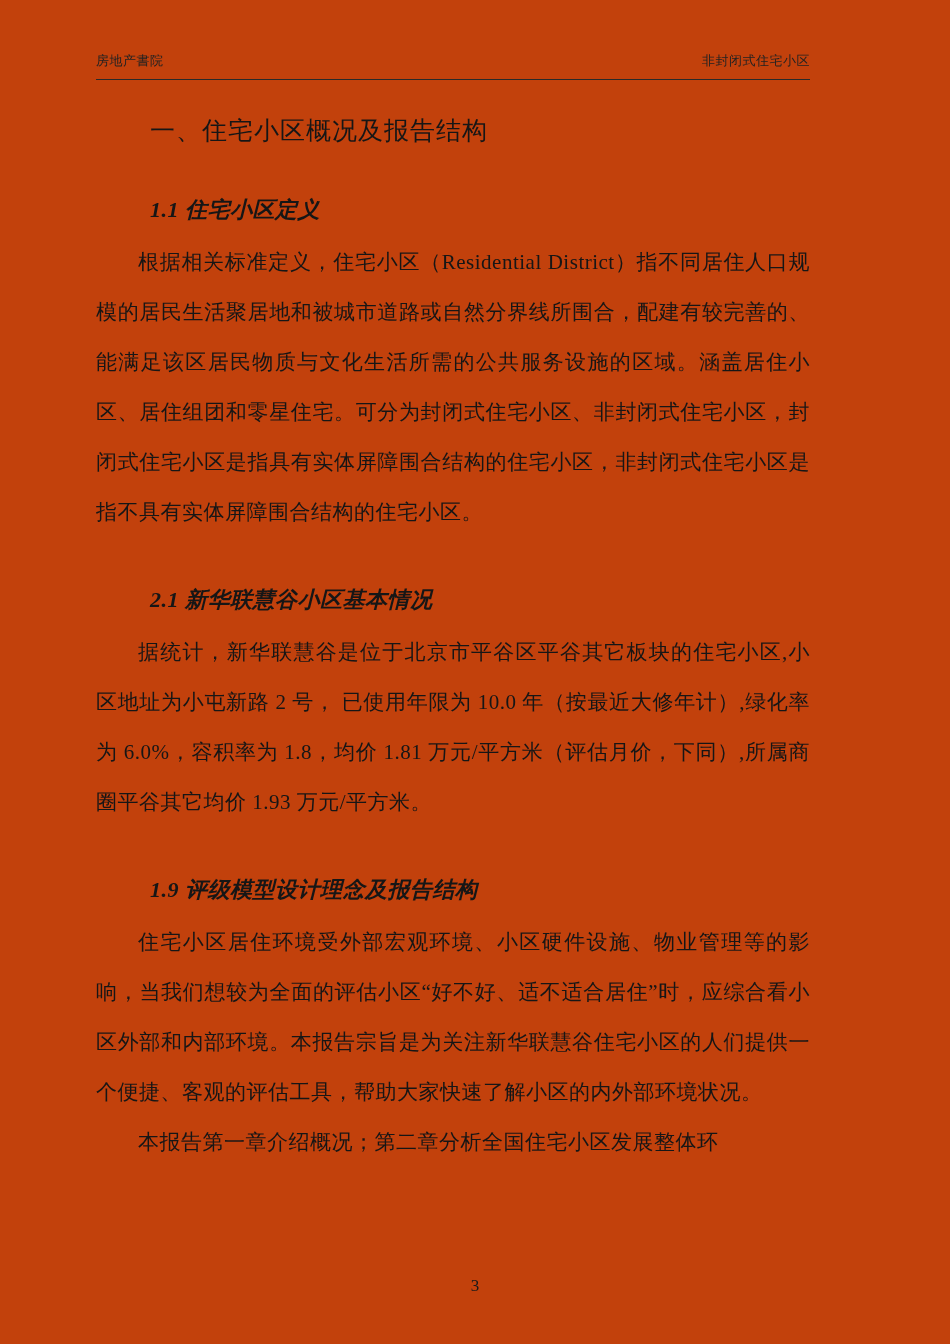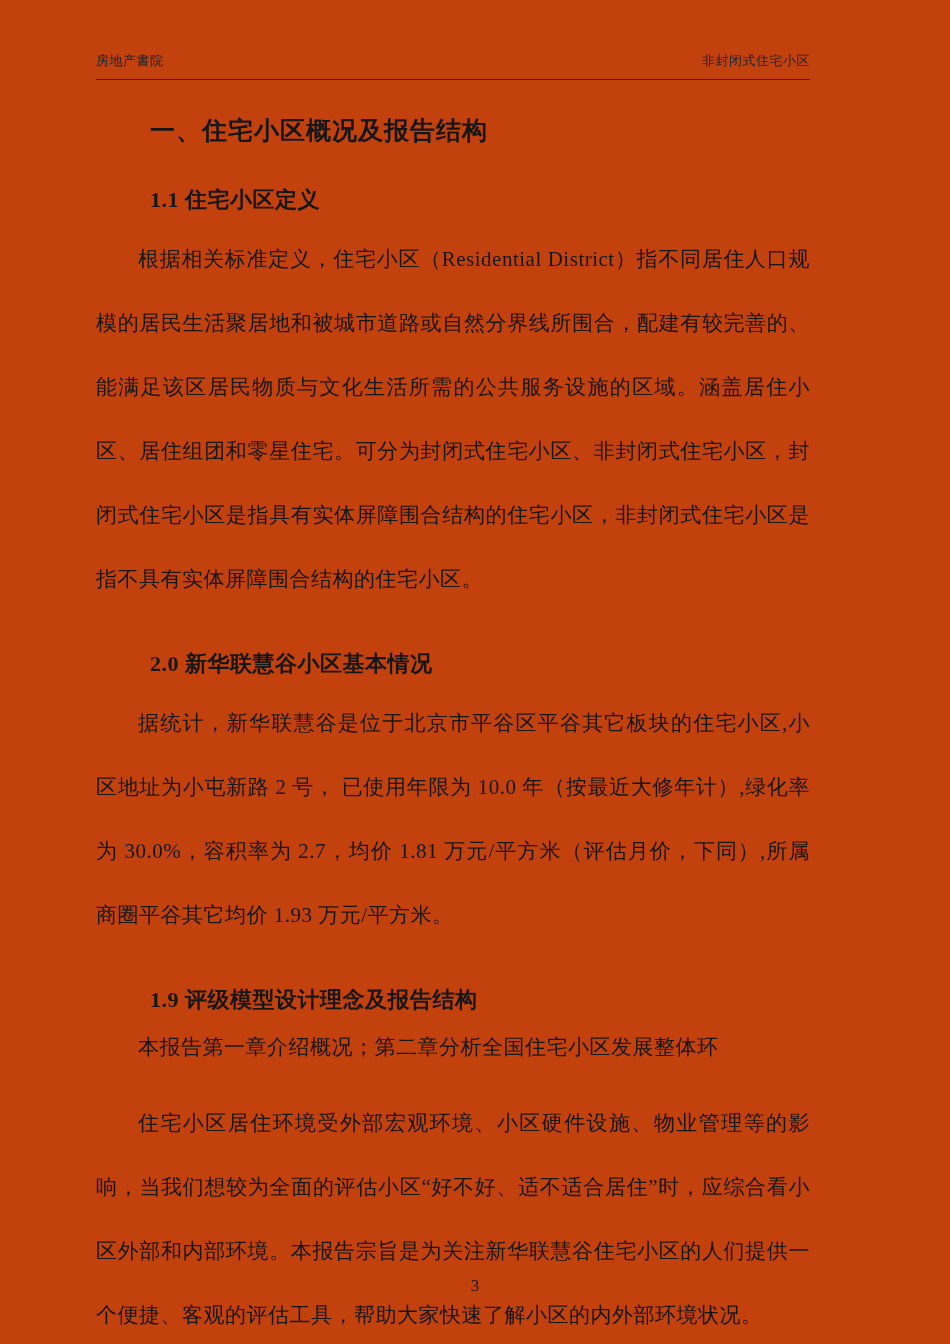--- a/index.html
+++ b/index.html
@@ -24,33 +24,34 @@
     justify-content: space-between;
     align-items: flex-end;
     font-size: 13px;
     letter-spacing: 0.5px;
     color: #222;
     padding-bottom: 9px;
     border-bottom: 1.5px solid #2a2a2a;
   }
   .doc-title {
     font-size: 25px;
-    font-weight: bold;
+    font-weight: normal;
     margin: 34px 0 0 54px;
     letter-spacing: 1px;
   }
   .sec-heading {
     font-size: 22px;
     font-weight: bold;
-    margin: 38px 0 0 54px;
+    margin: 48px 0 0 54px;
     letter-spacing: 0.5px;
+    font-style: italic;
   }
   .body-para {
     font-size: 21px;
-    line-height: 64px;
+    line-height: 50px;
     text-align: justify;
     text-justify: inter-ideograph;
     text-indent: 2em;
     letter-spacing: 0.5px;
     margin: 12px 0 0 0;
   }
   .body-para.follow {
     margin-top: 0;
   }
   .footer {
@@ -71,24 +72,24 @@
   <div class="header">
     <span>房地产書院</span>
     <span>非封闭式住宅小区</span>
   </div>
 
   <h1 class="doc-title">一、住宅小区概况及报告结构</h1>
 
   <h2 class="sec-heading">1.1 住宅小区定义</h2>
   <p class="body-para">根据相关标准定义，住宅小区（Residential District）指不同居住人口规模的居民生活聚居地和被城市道路或自然分界线所围合，配建有较完善的、能满足该区居民物质与文化生活所需的公共服务设施的区域。涵盖居住小区、居住组团和零星住宅。可分为封闭式住宅小区、非封闭式住宅小区，封闭式住宅小区是指具有实体屏障围合结构的住宅小区，非封闭式住宅小区是指不具有实体屏障围合结构的住宅小区。</p>
 
-  <h2 class="sec-heading">2.0 新华联慧谷小区基本情况</h2>
-  <p class="body-para">据统计，新华联慧谷是位于北京市平谷区平谷其它板块的住宅小区,小区地址为小屯新路 2 号， 已使用年限为 10.0 年（按最近大修年计）,绿化率为 30.0%，容积率为 2.7，均价 1.81 万元/平方米（评估月价，下同）,所属商圈平谷其它均价 1.93 万元/平方米。</p>
+  <h2 class="sec-heading">2.1 新华联慧谷小区基本情况</h2>
+  <p class="body-para">据统计，新华联慧谷是位于北京市平谷区平谷其它板块的住宅小区,小区地址为小屯新路 2 号， 已使用年限为 10.0 年（按最近大修年计）,绿化率为 6.0%，容积率为 1.8，均价 1.81 万元/平方米（评估月价，下同）,所属商圈平谷其它均价 1.93 万元/平方米。</p>
 
   <h2 class="sec-heading">1.9 评级模型设计理念及报告结构</h2>
+  <p class="body-para">住宅小区居住环境受外部宏观环境、小区硬件设施、物业管理等的影响，当我们想较为全面的评估小区“好不好、适不适合居住”时，应综合看小区外部和内部环境。本报告宗旨是为关注新华联慧谷住宅小区的人们提供一个便捷、客观的评估工具，帮助大家快速了解小区的内外部环境状况。</p>
   <p class="body-para follow">本报告第一章介绍概况；第二章分析全国住宅小区发展整体环</p>
-  <p class="body-para">住宅小区居住环境受外部宏观环境、小区硬件设施、物业管理等的影响，当我们想较为全面的评估小区“好不好、适不适合居住”时，应综合看小区外部和内部环境。本报告宗旨是为关注新华联慧谷住宅小区的人们提供一个便捷、客观的评估工具，帮助大家快速了解小区的内外部环境状况。</p>
 
   <div class="footer">
     <span>3</span>
   </div>
 
 </div>
 
 </body></html>

